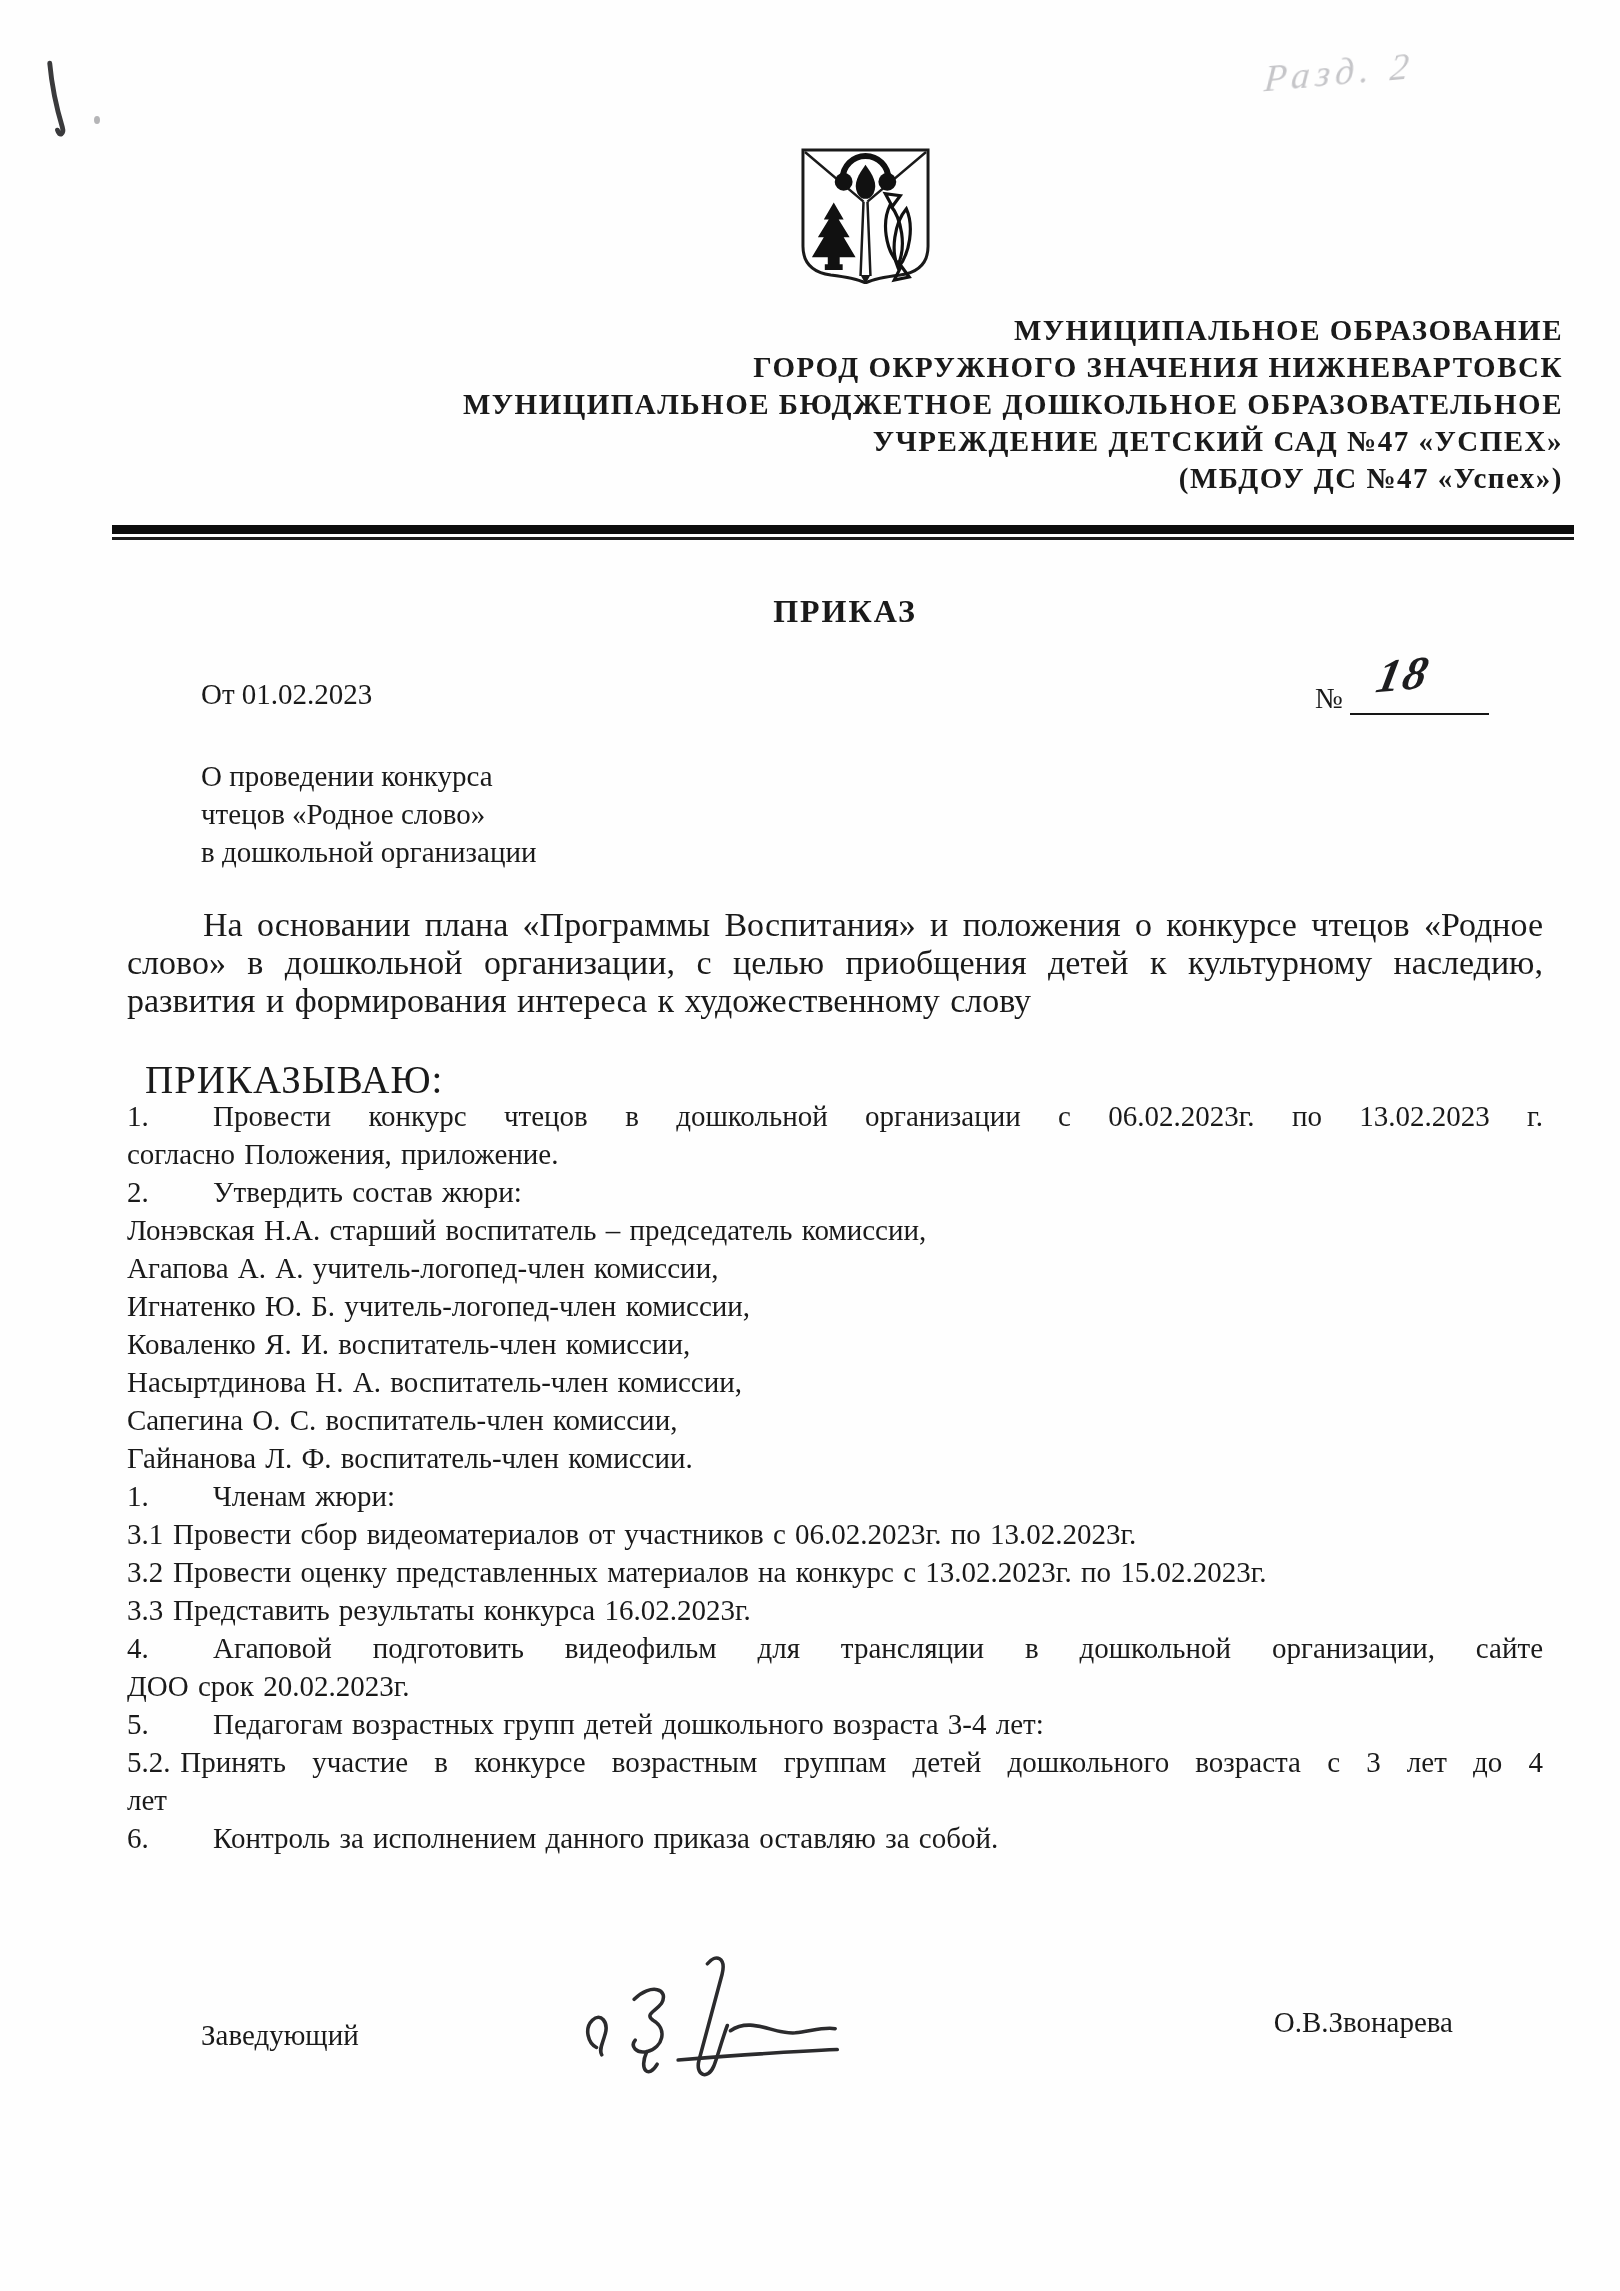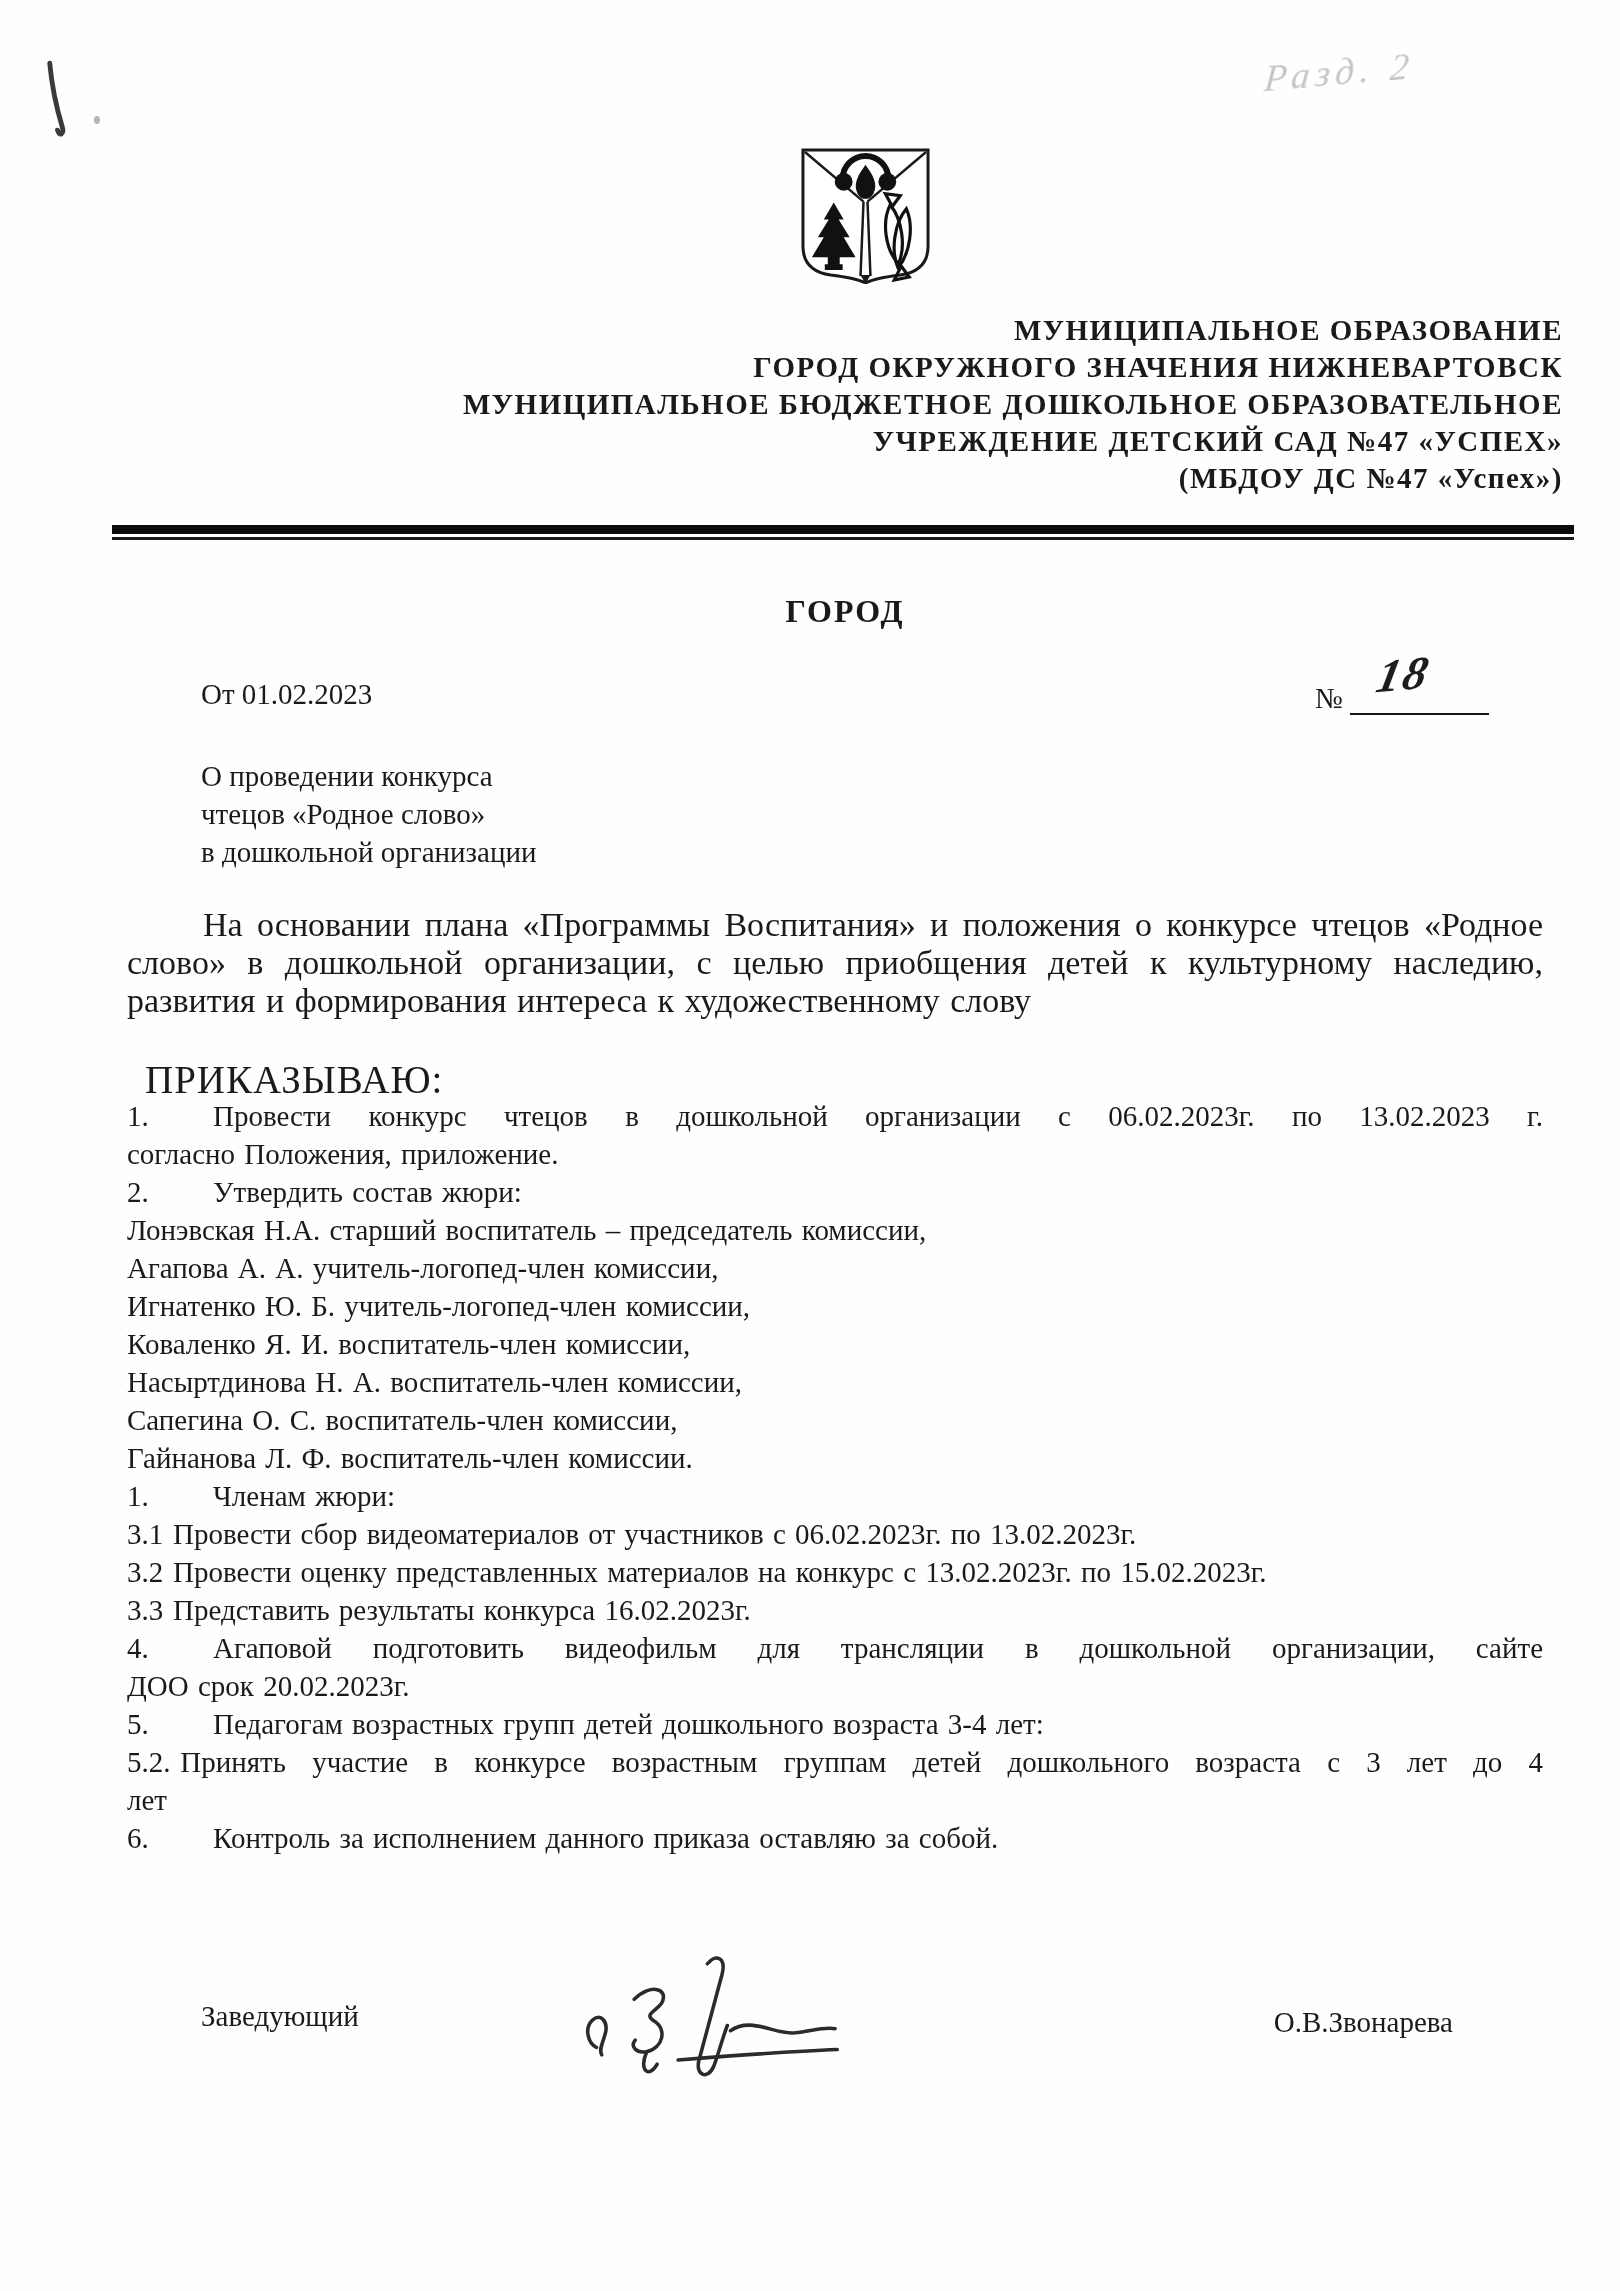--- a/index.html
+++ b/index.html
@@ -57,21 +57,21 @@
   .pline.indent{text-indent:76px;}
   .decree-word{position:absolute;left:145px;top:1057px;font-size:39px;letter-spacing:1px;}
   
   .order-list{position:absolute;left:127px;top:1097px;width:1416px;font-size:29px;line-height:38px;}
   .row{word-spacing:2px;}
   .row.stretch{text-align:justify;text-align-last:justify;}
   .numtab{display:inline-block;width:86px;}
   .numin{margin-right:9.8px;}
   
   .sign-row{position:absolute;left:127px;top:1998px;width:1416px;height:118px;font-size:29px;}
-  .sign-position{position:absolute;left:74px;top:2px;}
+  .sign-position{position:absolute;left:74px;top:21px;}
   .sign-name{position:absolute;right:90px;top:7.8px;}
   .signature{position:absolute;left:446px;top:-51px;}
 </style>
 </head>
 <body>
 
 <div class="page">
 
   <svg class="pen-stroke" width="33" height="90" viewBox="0 0 34 92">
     <path d="M9,4 C11,26 16,50 22,70 C24,77 19,80 17,73" fill="none" stroke="#3a3a3c" stroke-width="5" stroke-linecap="round"></path>
@@ -104,21 +104,21 @@
     <div>МУНИЦИПАЛЬНОЕ БЮДЖЕТНОЕ ДОШКОЛЬНОЕ ОБРАЗОВАТЕЛЬНОЕ</div>
     <div>УЧРЕЖДЕНИЕ ДЕТСКИЙ САД №47 «УСПЕХ»</div>
     <div>(МБДОУ ДС №47 «Успех»)</div>
   </div>
 
   <div class="rule">
     <div class="thick"></div>
     <div class="thin"></div>
   </div>
 
-  <div class="doc-title">ГОРОД</div>
+  <div class="doc-title">ПРИКАЗ</div>
 
   <div class="date-row">
     <span class="date-line">От 01.02.2023</span>
     <span class="doc-number">
       <span class="no-label">№</span><span class="no-line"><span class="hand-num">18</span></span>
     </span>
   </div>
 
   <div class="subject">
     <div>О проведении конкурса</div>

